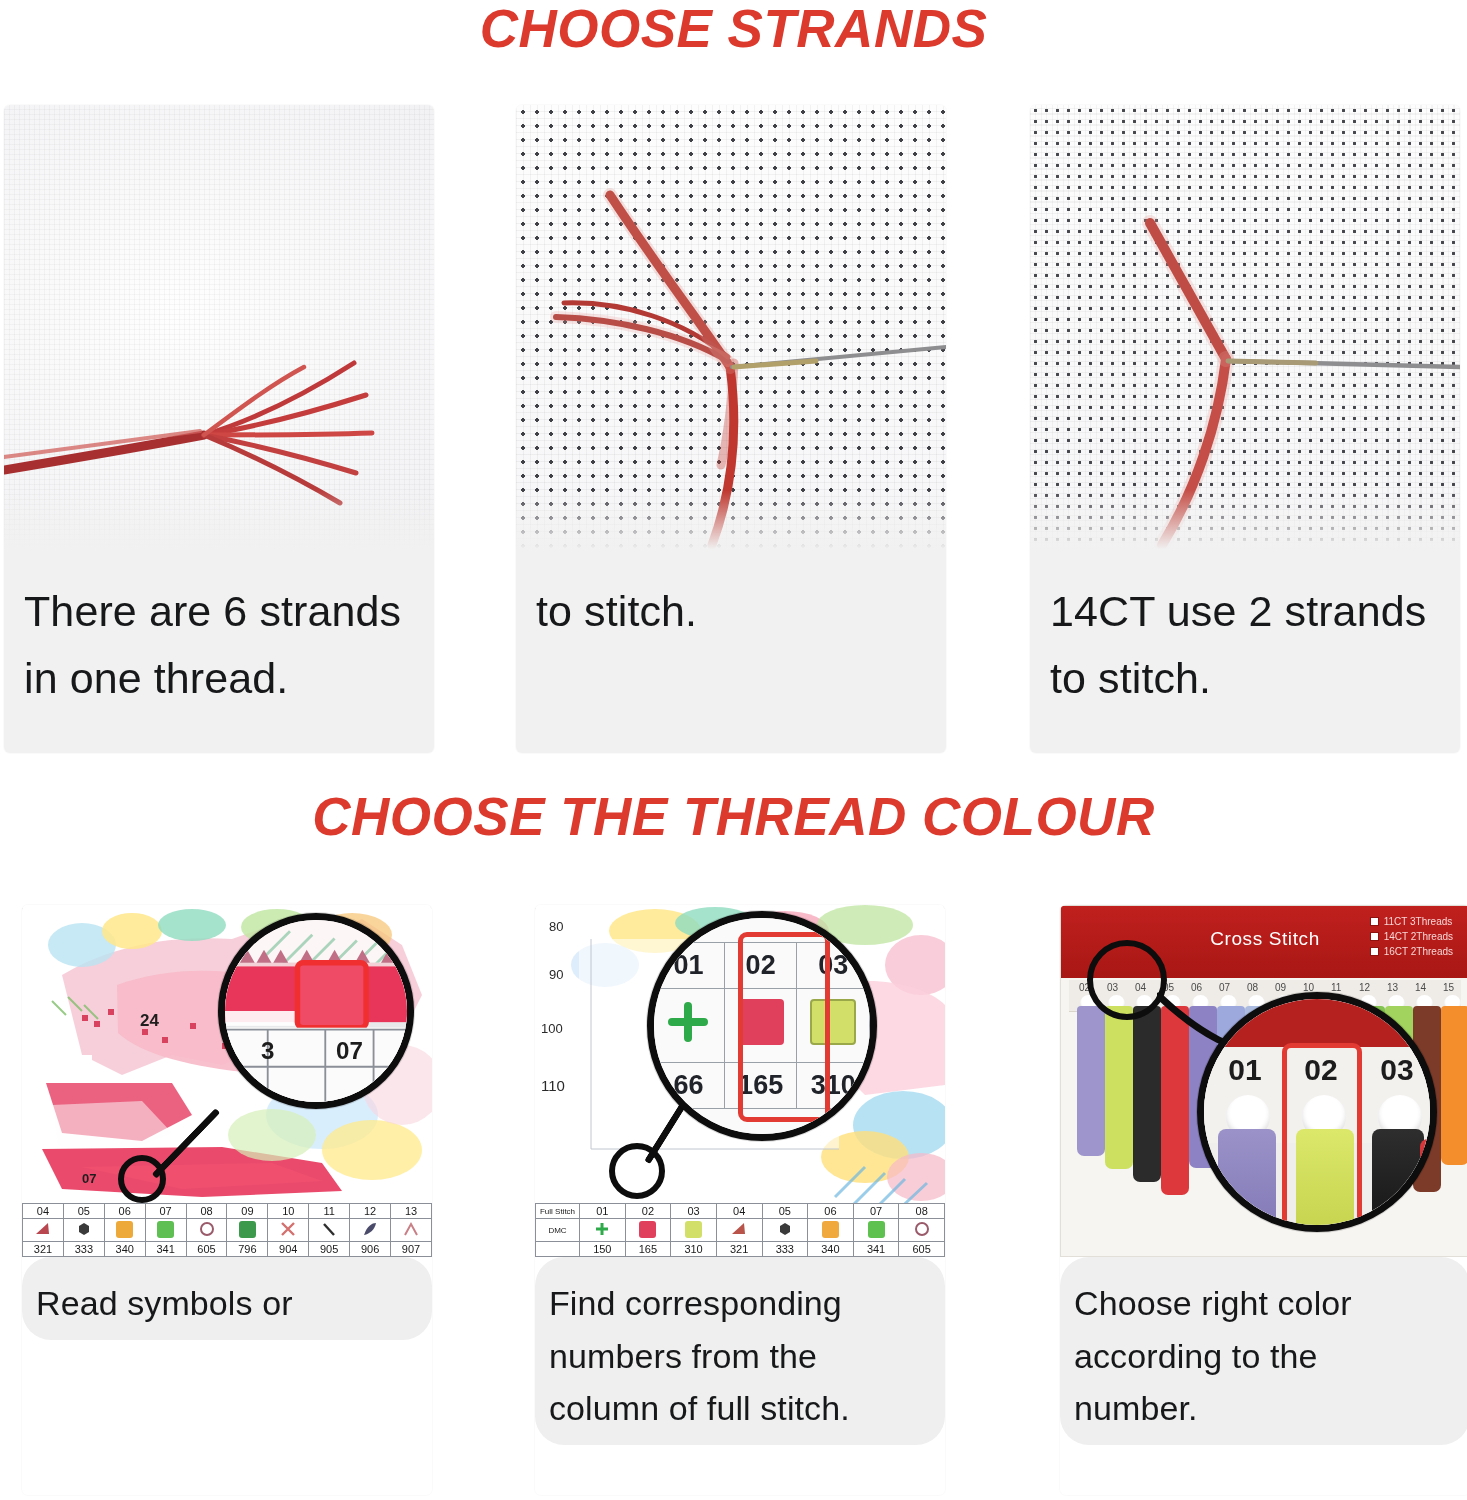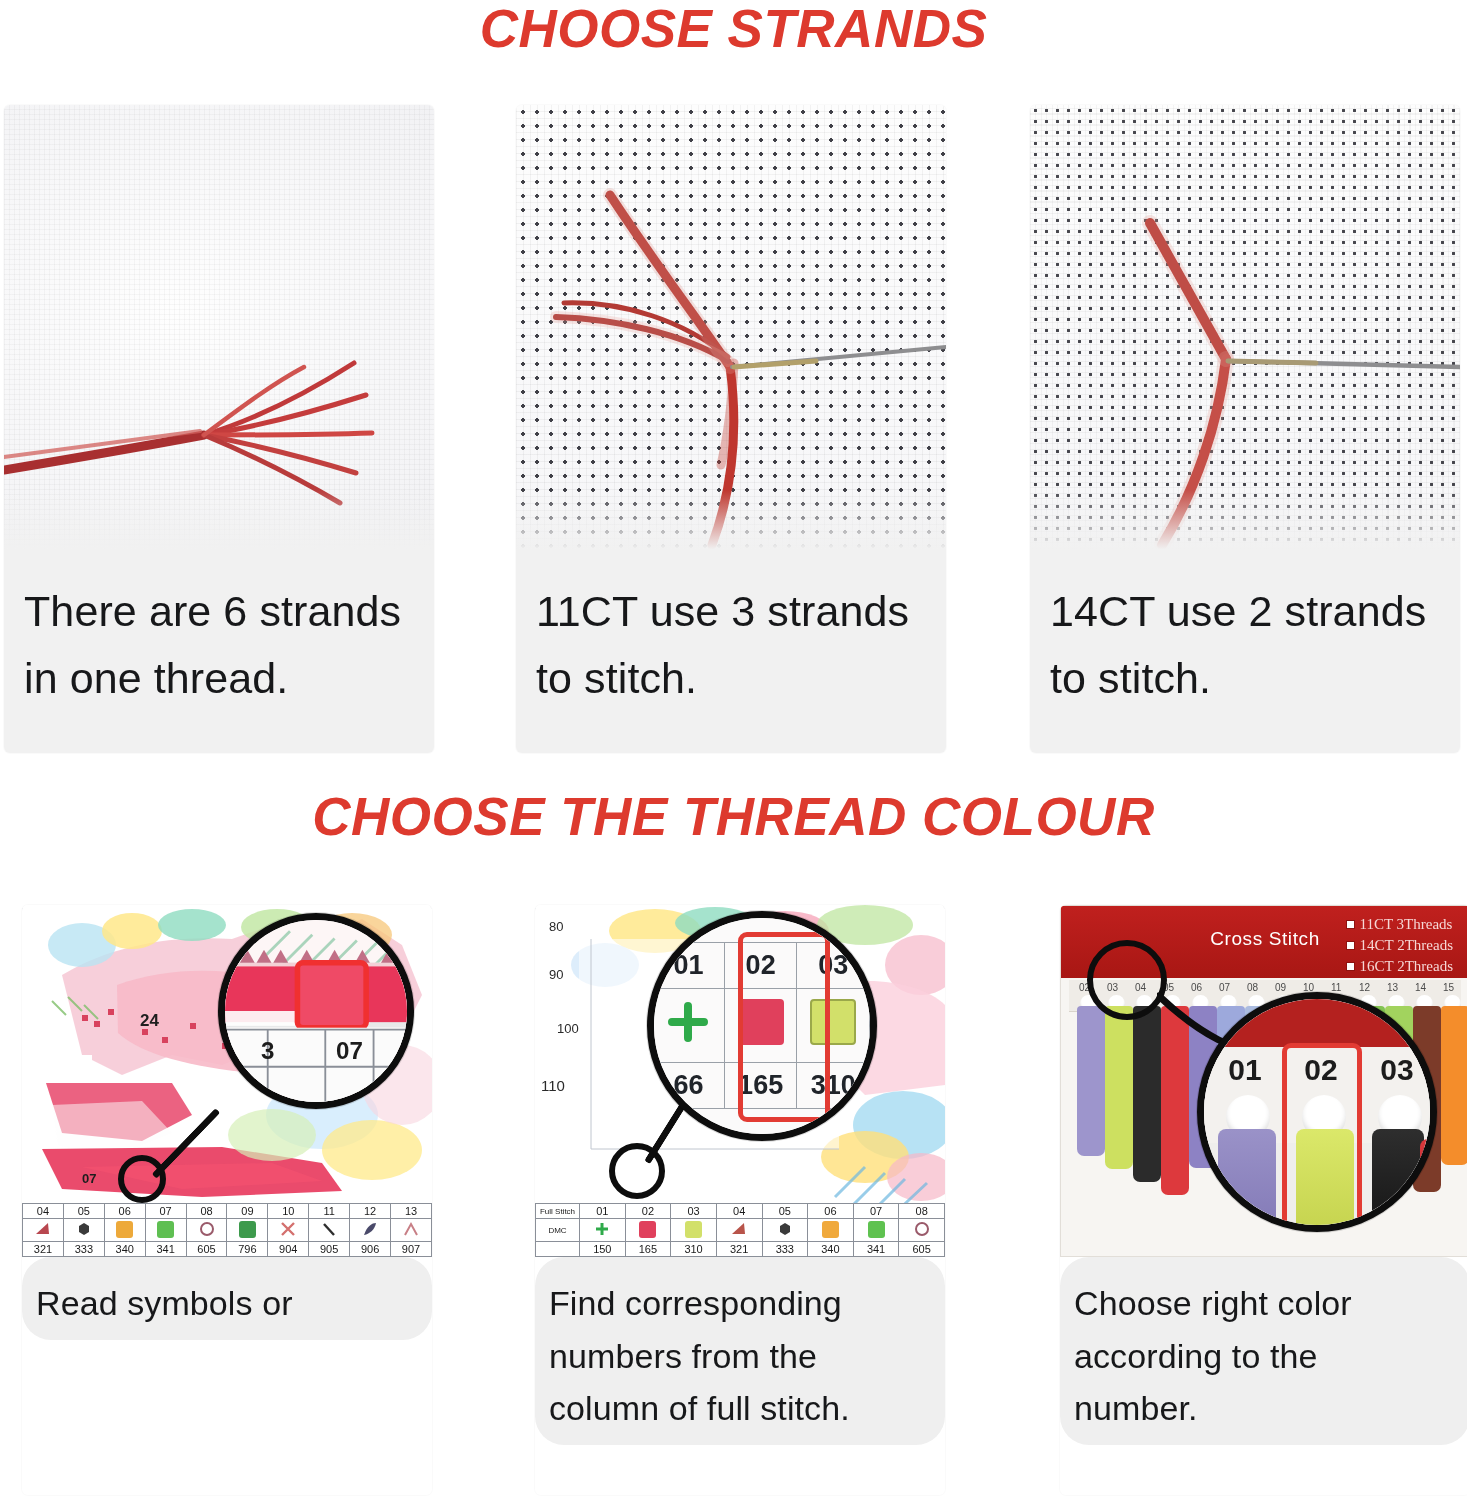--- a/index.html
+++ b/index.html
@@ -169,21 +169,21 @@
     position:absolute; left:0; right:0; top:0; height:72px;
     background: linear-gradient(#c0201e, #a81714);
   }
   .tc-title {
     position:absolute; left:0; right:0; top:22px;
     text-align:center; color:#fff; font-size:19px; letter-spacing:.6px;
   }
   .tc-opts { position:absolute; right:16px; top:10px; }
   .tc-opt { display:flex; align-items:center; gap:5px; margin-bottom:4px; }
   .tc-box { width:9px; height:9px; background:#fff; border:1px solid #8d1210; }
-  .tc-opt span { color:#f6d7d6; font-size:15px; white-space:nowrap;font-family:Liberation Serif, serif; }
+  .tc-opt span { color:#f6d7d6; font-size:10px; white-space:nowrap; }
   .tc-rail {
     position:absolute; left:8px; right:8px; top:74px; height:32px;
     background:#efece7; border-bottom:1px solid #d9d4cc;
   }
   .tc-num { position:absolute; top:2px; font-size:10px; color:#4a4a4a; }
   .hole {
     position:absolute; top:15px; width:17px; height:17px; border-radius:50%;
     background:#ffffff; box-shadow: inset 0 -2px 2px rgba(0,0,0,.12);
   }
   .skein { position:absolute; top:26px; width:28px; border-radius:4px 4px 7px 7px; }
@@ -232,21 +232,20 @@
             <path d="M48,198 C108,196 168,216 212,252" stroke="#b33a34" stroke-width="5"></path>
             <path d="M94,90 C140,160 186,220 214,262" stroke="#e09b94" stroke-width="14" opacity=".28"></path>
             <path d="M40,212 C100,214 165,228 212,256" stroke="#e7a39c" stroke-width="12" opacity=".25"></path>
             <path d="M216,262 L430,242" stroke="#8e8e90" stroke-width="4"></path>
             <path d="M218,262 L300,256" stroke="#b2a06a" stroke-width="5"></path>
           </g>
         </svg>
         <div class="fabric-fade"></div>
       </div>
       <div class="caption">
-        <div>11CT use 3 strands</div>
         <div>to stitch.</div>
       </div>
     </div>
 
     <div class="card c3">
       <div class="photo">
         <div class="fabric-14ct"></div>
         <svg class="floss" viewBox="0 0 430 455" preserveAspectRatio="none">
           <g fill="none" stroke-linecap="round">
             <path d="M120,118 C155,180 178,222 196,254" stroke="#b5332c" stroke-width="10"></path>
@@ -438,21 +437,21 @@
             <path d="M300,292 L330,262 M318,300 L350,268 M338,306 L370,274 M358,310 L392,278"></path>
           </g>
           <rect x="44" y="34" width="260" height="210" fill="#ffffff" opacity=".55"></rect>
           <g stroke="#c0c6cf" stroke-width="1">
             <path d="M56,34 L56,244 M56,244 L304,244"></path>
           </g>
         </svg>
 
         <div style="position:absolute;left:14px;top:14px;font-size:13px;color:#2a2a2a;">80</div>
         <div style="position:absolute;left:14px;top:62px;font-size:13px;color:#2a2a2a;text-align:right;">90</div>
-        <div style="position:absolute;left:6px;top:116px;font-size:13px;color:#2a2a2a;margin-left:16px;">100</div>
+        <div style="position:absolute;left:6px;top:116px;font-size:13px;color:#2a2a2a;">100</div>
         <div style="position:absolute;left:6px;top:172px;font-size:15px;color:#2a2a2a;">110</div>
 
         <div class="small-circle" style="left:74px;top:238px;width:56px;height:56px;"></div>
         <div class="mag-lead" style="left:112px;top:254px;width:76px;transform:rotate(-58deg);"></div>
 
         <div class="magnifier" style="left:112px;top:6px;width:230px;height:230px;">
           <div style="position:absolute;inset:0;background:#fbfafa;">
             <div class="maglegend" style="left:-2px;top:24px;">
               <table>
                 <tbody>

